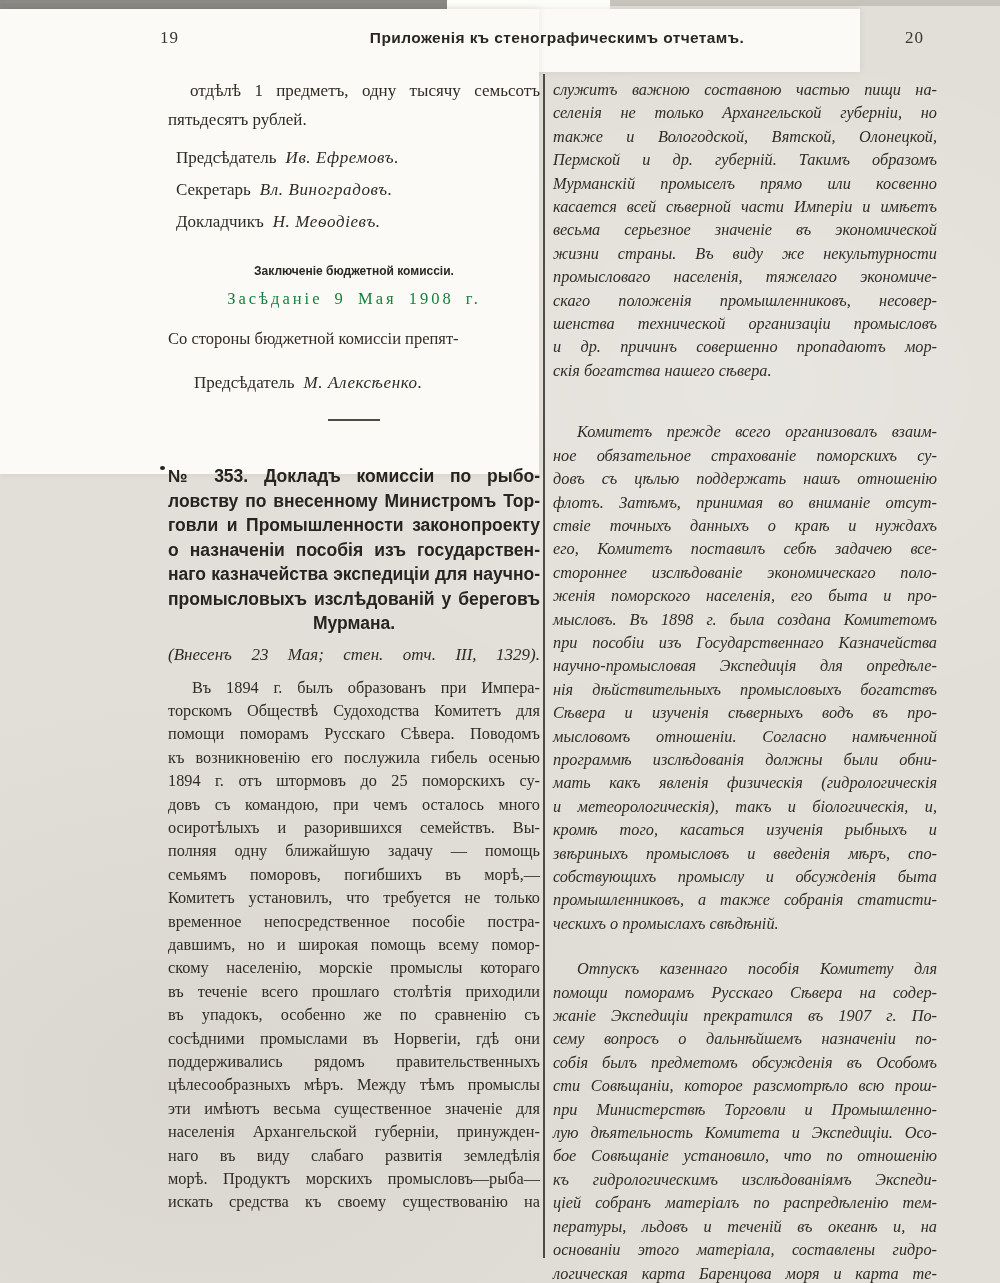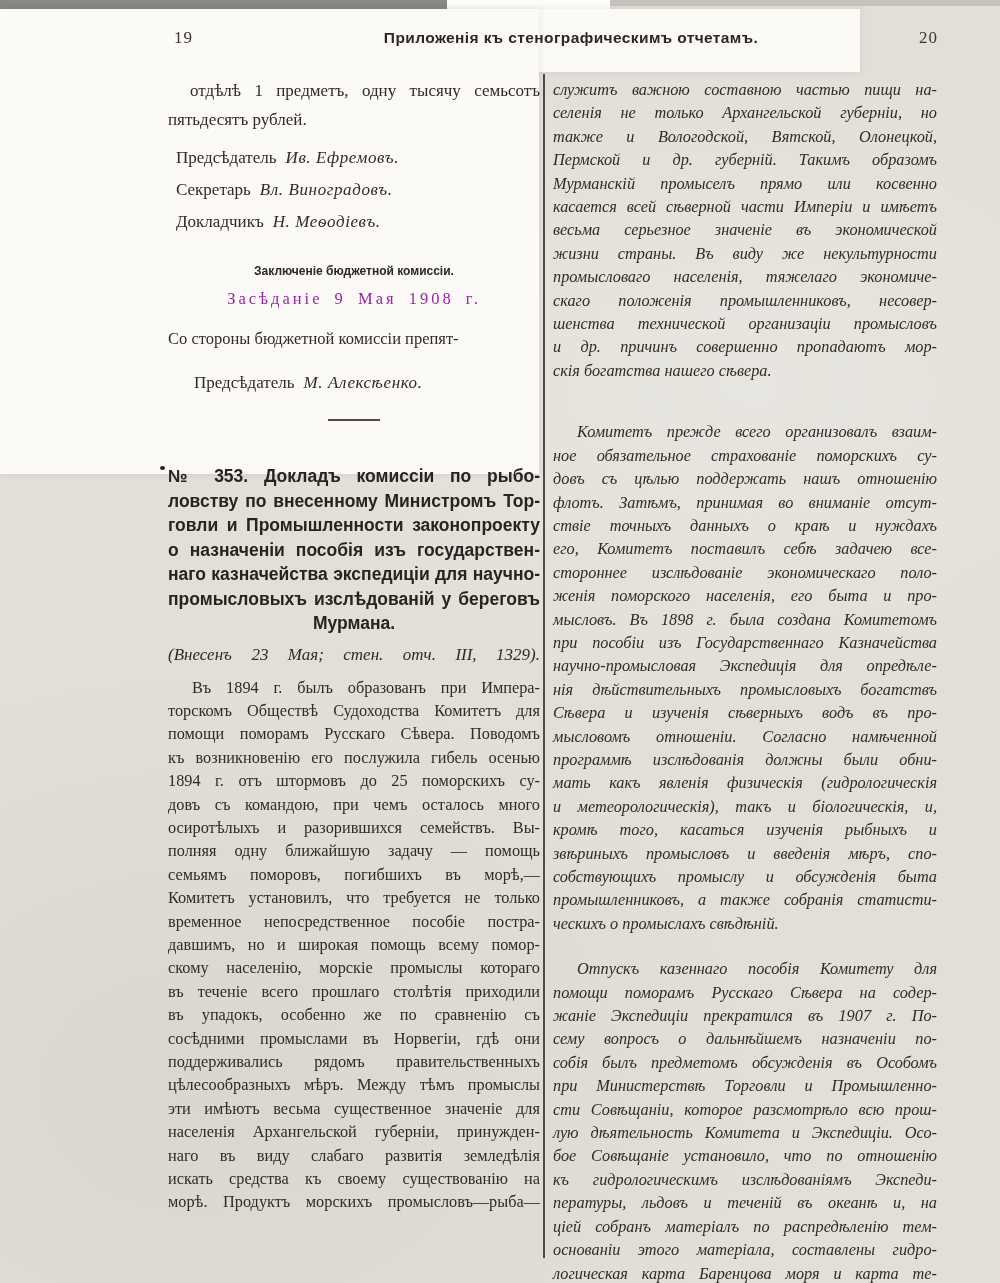--- a/index.html
+++ b/index.html
@@ -18,21 +18,21 @@
   .seg-gray  { left:610px; width:390px; height:6px; background:#c6c3bc; }
 
   .paper { position:absolute; background:#fbfaf6; box-shadow:0 0 7px rgba(60,55,45,0.10); }
   .paper-header { left:0; top:9px;  width:860px; height:63px; }
   .paper-left   { left:0; top:9px;  width:539px; height:465px; }
 
   .ink-dot { position:absolute; left:160px; top:466px; width:5px; height:4px; background:#23211d; border-radius:50%; }
 
   .col-divider { position:absolute; left:543px; top:74px; width:2px; height:1184px; background:#34312b; opacity:.85; }
 
-  .page-header { position:absolute; top:26px; left:16px; width:796px; height:24px; }
+  .page-header { position:absolute; top:26px; left:2px; width:796px; height:24px; }
   .pg-num { position:absolute; font-size:17px; letter-spacing:1px; color:#3a3631; }
   .pg-num-left  { left:158px; top:2px; }
   .pg-num-right { left:903px; top:2px; }
   .run-title {
     position:absolute; left:340px; top:3px; width:430px; text-align:center;
     font-family:"Liberation Sans","DejaVu Sans",sans-serif; font-weight:700;
     font-size:15.5px; letter-spacing:0.4px; color:#2b2823;
   }
 
   .column { position:absolute; top:76px; }
@@ -52,21 +52,21 @@
   .sig-row { height:32px; line-height:32px; padding-left:8px; font-size:17px; }
   .sig-name { font-style:italic; margin-left:9px; letter-spacing:0.6px; }
 
   .concl-heading {
     margin-top:26px; text-align:center;
     font-family:"Liberation Sans","DejaVu Sans",sans-serif; font-weight:700;
     font-size:12px; color:#2b2823;
   }
   .session-line {
     margin-top:11px; text-align:center; font-size:16.5px;
-    letter-spacing:3px; word-spacing:5px; color:#a21caf;
+    letter-spacing:3px; word-spacing:5px; color:#15803d;
   }
   .concl-para { margin-top:16px; font-size:16.5px; line-height:27px; }
   .concl-sig { margin-top:17px; padding-left:26px; height:28px; line-height:28px; font-size:17px; }
 
   .dash-rule { margin:22px auto 0 auto; width:52px; height:2px; background:#4e4a44; }
 
   .report-heading {
     margin-top:43px;
     font-family:"Liberation Sans","DejaVu Sans",sans-serif; font-weight:700;
     font-size:17.5px; line-height:24.5px; color:#262420;
@@ -160,22 +160,22 @@
       <div class="ln">давшимъ, но и широкая помощь всему помор-</div>
       <div class="ln">скому населенію, морскіе промыслы котораго</div>
       <div class="ln">въ теченіе всего прошлаго столѣтія приходили</div>
       <div class="ln">въ упадокъ, особенно же по сравненію съ</div>
       <div class="ln">сосѣдними промыслами въ Норвегіи, гдѣ они</div>
       <div class="ln">поддерживались рядомъ правительственныхъ</div>
       <div class="ln">цѣлесообразныхъ мѣръ. Между тѣмъ промыслы</div>
       <div class="ln">эти имѣютъ весьма существенное значеніе для</div>
       <div class="ln">населенія Архангельской губерніи, принужден-</div>
       <div class="ln">наго въ виду слабаго развитія земледѣлія</div>
+      <div class="ln">морѣ. Продуктъ морскихъ промысловъ—рыба—</div>
       <div class="ln">искать средства къ своему существованію на</div>
-      <div class="ln">морѣ. Продуктъ морскихъ промысловъ—рыба—</div>
     </div>
 </div>
 
 <div class="column col-right">
   <div class="body-para rpara-a jlines last-left">
       <div class="ln">служитъ важною составною частью пищи на-</div>
       <div class="ln">селенія не только Архангельской губерніи, но</div>
       <div class="ln">также и Вологодской, Вятской, Олонецкой,</div>
       <div class="ln">Пермской и др. губерній. Такимъ образомъ</div>
       <div class="ln">Мурманскій промыселъ прямо или косвенно</div>
@@ -211,23 +211,23 @@
       <div class="ln">собствующихъ промыслу и обсужденія быта</div>
       <div class="ln">промышленниковъ, а также собранія статисти-</div>
       <div class="ln">ческихъ о промыслахъ свѣдѣній.</div>
     </div>
   <div class="body-para rpara-c jlines indent">
       <div class="ln">Отпускъ казеннаго пособія Комитету для</div>
       <div class="ln">помощи поморамъ Русскаго Сѣвера на содер-</div>
       <div class="ln">жаніе Экспедиціи прекратился въ 1907 г. По-</div>
       <div class="ln">сему вопросъ о дальнѣйшемъ назначеніи по-</div>
       <div class="ln">собія былъ предметомъ обсужденія въ Особомъ</div>
+      <div class="ln">сти Совѣщаніи, которое разсмотрѣло всю прош-</div>
       <div class="ln">при Министерствѣ Торговли и Промышленно-</div>
-      <div class="ln">сти Совѣщаніи, которое разсмотрѣло всю прош-</div>
       <div class="ln">лую дѣятельность Комитета и Экспедиціи. Осо-</div>
       <div class="ln">бое Совѣщаніе установило, что по отношенію</div>
       <div class="ln">къ гидрологическимъ изслѣдованіямъ Экспеди-</div>
+      <div class="ln">ціей собранъ матеріалъ по распредѣленію тем-</div>
       <div class="ln">пературы, льдовъ и теченій въ океанѣ и, на</div>
-      <div class="ln">ціей собранъ матеріалъ по распредѣленію тем-</div>
       <div class="ln">основаніи этого матеріала, составлены гидро-</div>
       <div class="ln">логическая карта Баренцова моря и карта те-</div>
     </div>
 </div>
 
 </body></html>

